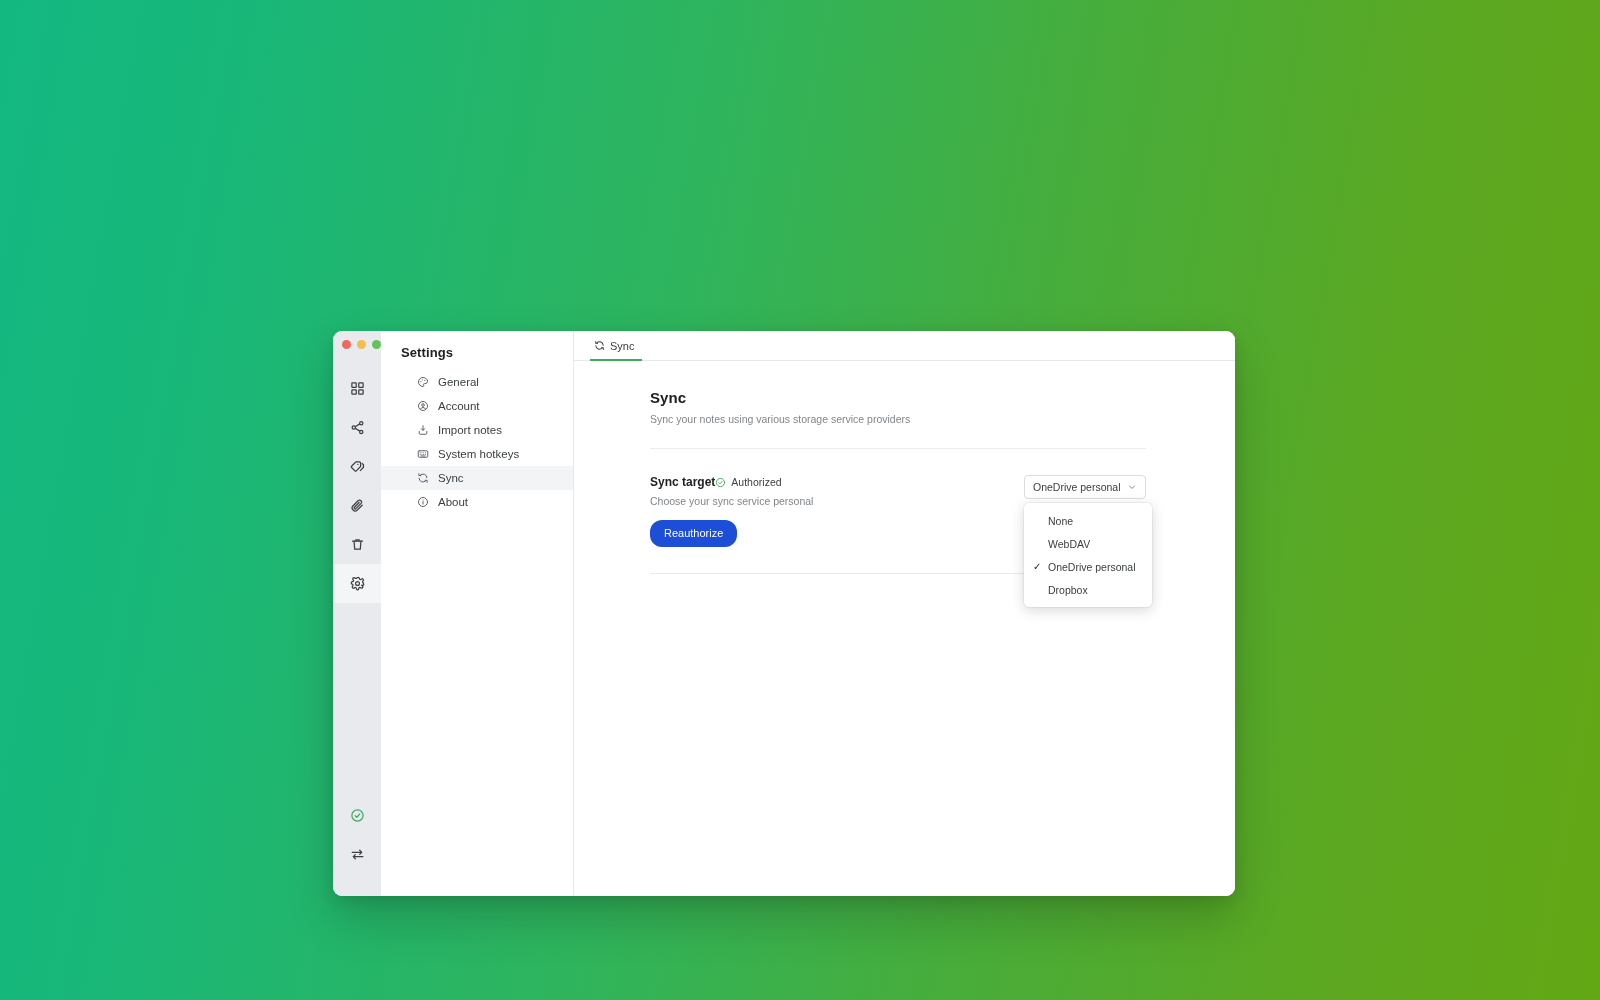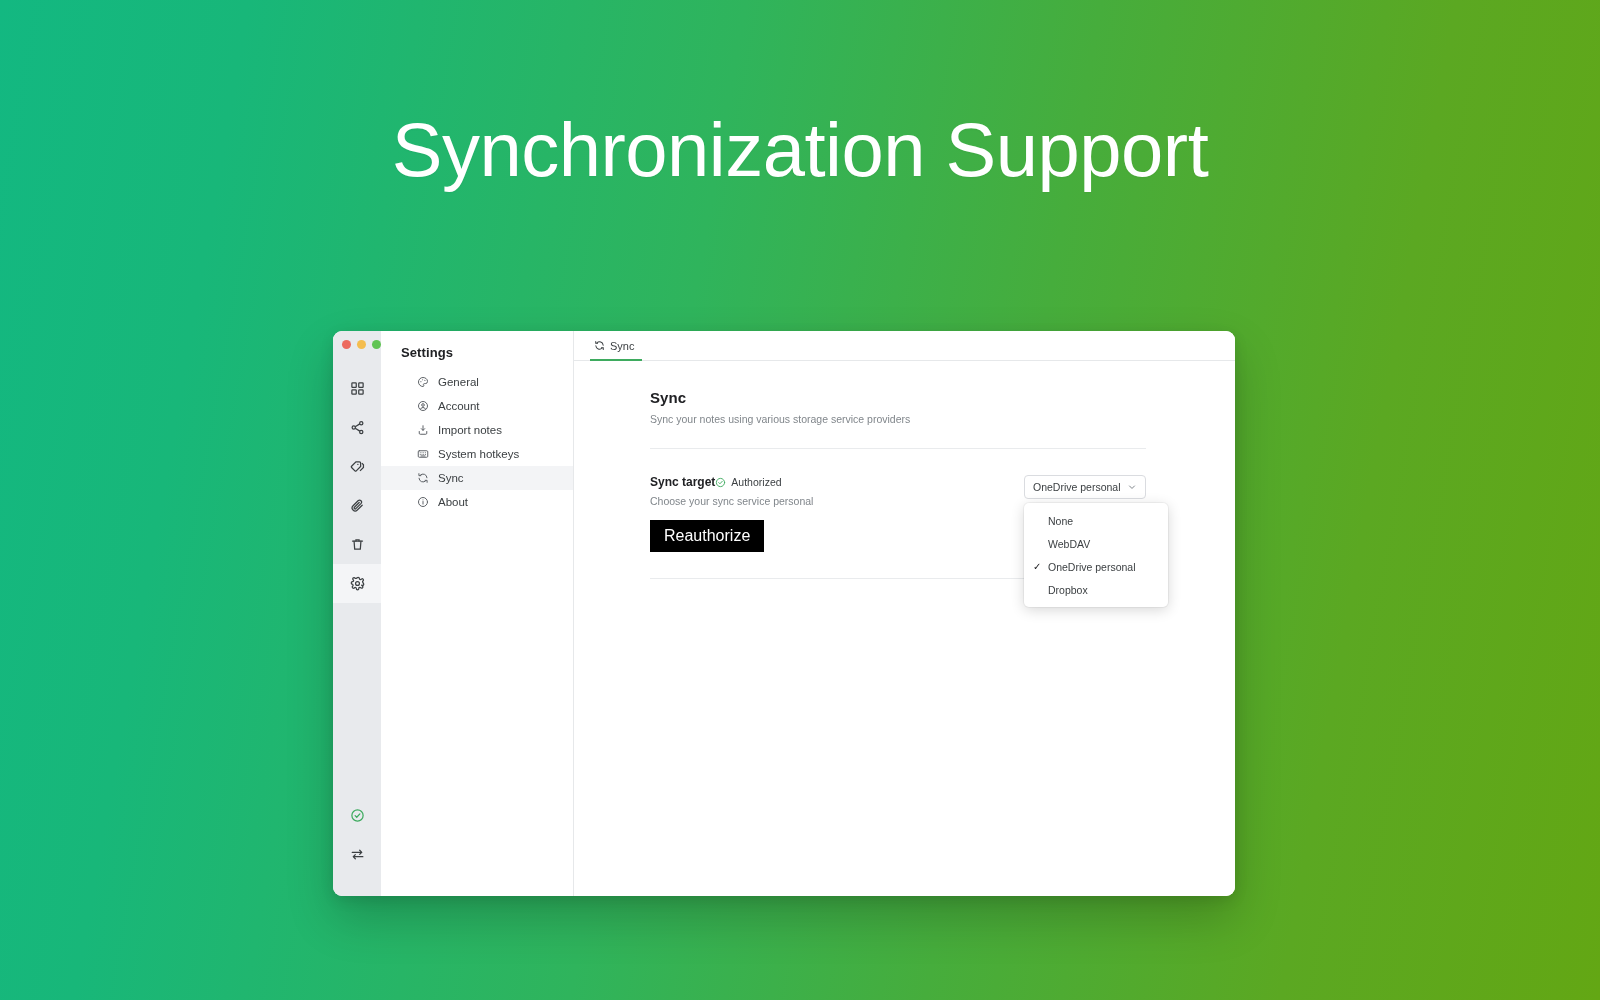--- a/index.html
+++ b/index.html
@@ -204,26 +204,26 @@
     color: #3c4043;
   }
   .badge .badge-ico { color: #3eab5f; display: flex; }
   .row-sub {
     font-size: 10.5px;
     color: #80868b;
     margin-top: 6px;
   }
   .btn-primary {
     margin-top: 13px;
-    background: #000000;
+    background: #1d4ed8;
     color: #ffffff;
     border: none;
-    border-radius: 0;
+    border-radius: 12px;
     font-family: inherit;
-    font-size: 16px;
+    font-size: 11px;
     padding: 8px 14px;
     cursor: pointer;
     line-height: 1;
   }
 
   
   .select-wrap { position: relative; flex: 0 0 auto; }
   .select-trigger {
     width: 122px;
     height: 24px;
@@ -237,21 +237,21 @@
     font-size: 10.5px;
     color: #3c4043;
     cursor: pointer;
   }
   .select-trigger .chev { color: #80868b; display: flex; }
 
   .menu {
     position: absolute;
     top: 28px;
     left: 0;
-    width: 144px;
+    width: 128px;
     background: #ffffff;
     border-radius: 5px;
     box-shadow: 0 3px 14px rgba(0,0,0,0.16), 0 0 0 1px rgba(0,0,0,0.045);
     padding: 6px 0;
     z-index: 20;
     text-align: right;
   }
   .menu-item {
     height: 23px;
     display: flex;
@@ -269,21 +269,20 @@
     color: #202124;
     line-height: 1;
   }
 
   .row.bare { padding-top: 22px; }
 </style>
 </head>
 <body>
 
 <div class="hero">
-  <div class="hero-title">Synchronization Support</div>
 </div>
 
 <div class="window">
 
   <div class="rail">
     <div class="traffic">
       <span class="dot red"></span>
       <span class="dot yellow"></span>
       <span class="dot green"></span>
     </div>

